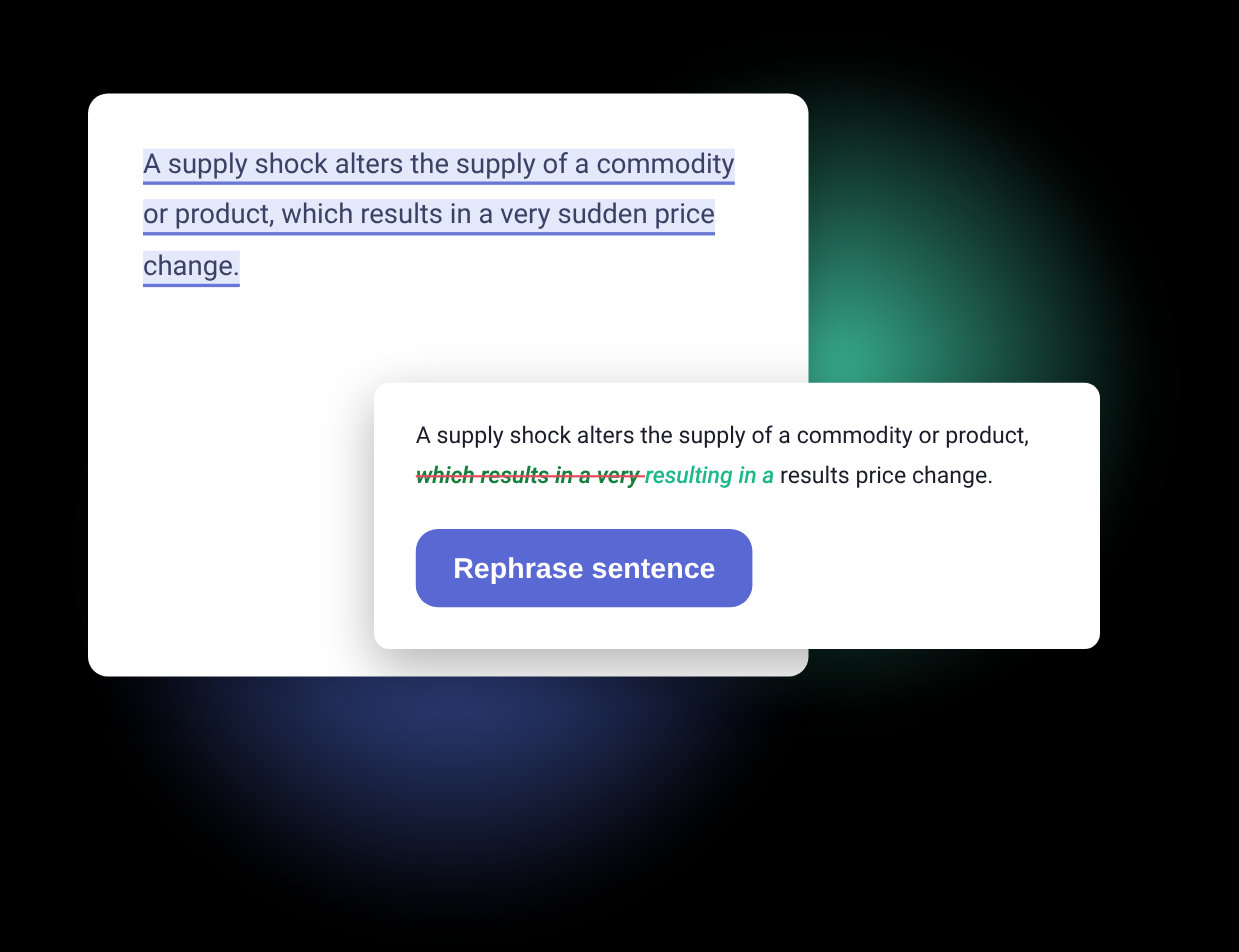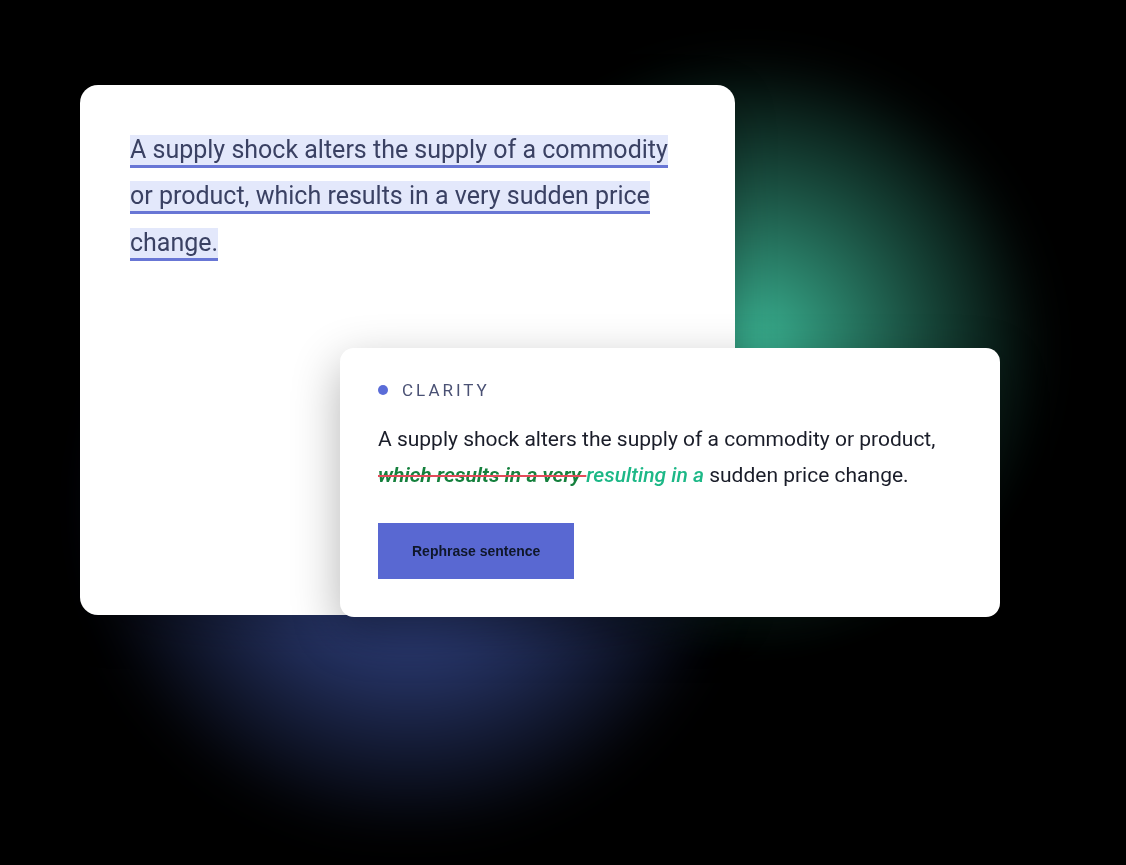--- a/index.html
+++ b/index.html
@@ -110,45 +110,41 @@
       font-style: italic;
       font-weight: 600;
     }
     .replacement {
       color: #1db887;
       font-style: italic;
       font-weight: 500;
     }
     .action-button {
       background: #5968d2;
-      color: #0f172a;
-      font-size: 14px;
+      color: #ffffff;
+      font-size: 26px;
       font-weight: 700;
       border: none;
       padding: 20px 34px;
-      border-radius: 0;
+      border-radius: 20px;
       cursor: pointer;
     }
   </style>
 </head>
 <body>
 
 <div class="glow-wrapper">
   <div class="glow-blob-1"></div>
   <div class="glow-blob-2"></div>
 </div>
 
 <div class="editor-card">
   <p class="editor-text">
     <span class="highlighted">A supply shock alters the supply of a commodity or product, which results in a very sudden price change.</span>
   </p>
 </div>
 
 <div class="suggestion-card">
-  <div class="suggestion-header">
-    <span class="suggestion-dot"></span>
-    <span class="suggestion-category">CLARITY</span>
-  </div>
   <p class="suggestion-body">
-    <span>A supply shock alters the supply of a commodity or product, </span><span class="strike">which results in a very </span><span class="replacement"> resulting in a </span><span>sudden price change.</span>
+    <span>A supply shock alters the supply of a commodity or product, </span><span class="strike">which results in a very </span><span class="replacement"> resulting in a </span><span>results price change.</span>
   </p>
   <button class="action-button">Rephrase sentence</button>
 </div>
 
 </body></html>

